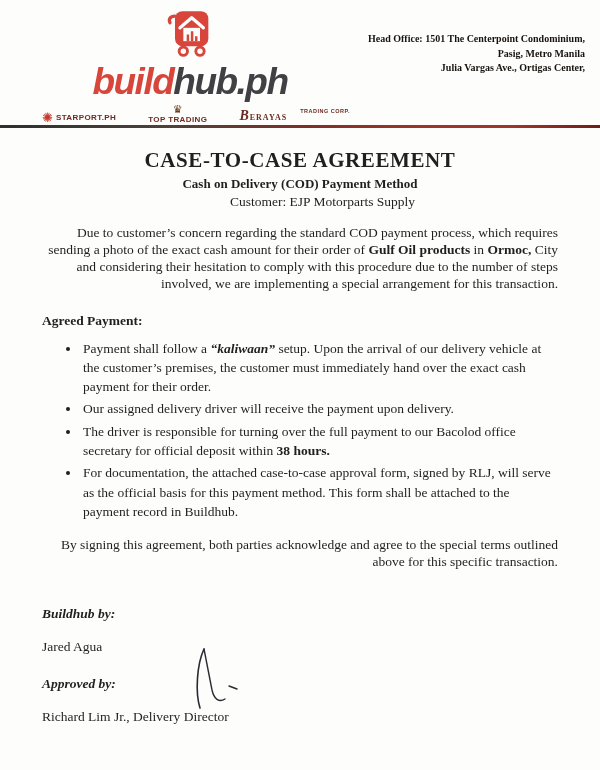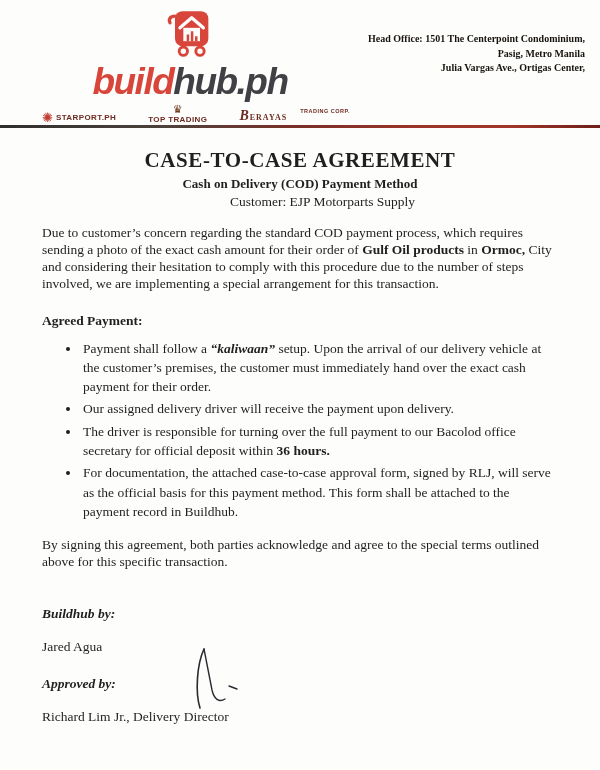--- a/index.html
+++ b/index.html
@@ -44,25 +44,25 @@
     height: 3px; margin-top: 1px;
     background: linear-gradient(90deg, #2f2f2f 0%, #4e423b 28%, #7c3028 50%, #9c342a 70%, #a2352a 85%, #6e1f1a 100%);
   }
   
   .title-block { text-align: center; margin-top: 20px; }
   .doc-title { font-size: 21px; font-weight: bold; letter-spacing: 0.6px; }
   .doc-subtitle { font-size: 13px; font-weight: bold; margin-top: 3px; }
   .doc-customer { font-size: 13.5px; margin-top: 2px; padding-left: 45px; }
   
   .content { padding: 0 42px; font-size: 13.5px; }
-  .intro { line-height: 1.26; }
+  .intro { line-height: 1.26; text-align: right; }
   .section-heading { margin-top: 21px; font-weight: bold; }
   .bullet-list { margin: 10px 0 0 0; padding-left: 39px; line-height: 1.43; }
   .bullet-list li { margin-bottom: 3px; padding-left: 2px; }
-  .closing { margin-top: 15px; line-height: 1.26; }
+  .closing { margin-top: 15px; line-height: 1.26; text-align: right; }
   .seg-bold { font-weight: bold; }
   .seg-bolditalic { font-weight: bold; font-style: italic; }
   
   .prepared { margin-top: 36px; }
   .sig-label { font-weight: bold; font-style: italic; }
   .sig-name { margin-top: 17px; }
   .approved { margin-top: 21px; position: relative; }
   .signature-svg { position: absolute; left: 150px; top: -30px; width: 52px; height: 66px; }
   .signature-svg path { stroke: #2a2a33; fill: none; stroke-linecap: round; }
 </style>
@@ -120,21 +120,21 @@
   </div>
 
   <div class="content">
     <p class="intro"><span class="seg-normal">Due to customer’s concern regarding the standard COD payment process, which requires sending a photo of the exact cash amount for their order of </span><span class="seg-bold">Gulf Oil products</span><span class="seg-normal"> in </span><span class="seg-bold">Ormoc,</span><span class="seg-normal"> City and considering their hesitation to comply with this procedure due to the number of steps involved, we are implementing a special arrangement for this transaction.</span></p>
 
     <div class="section-heading">Agreed Payment:</div>
 
     <ul class="bullet-list">
       <li><span class="seg-normal">Payment shall follow a </span><span class="seg-bolditalic">“kaliwaan”</span><span class="seg-normal"> setup. Upon the arrival of our delivery vehicle at the customer’s premises, the customer must immediately hand over the exact cash payment for their order.</span></li>
       <li><span class="seg-normal">Our assigned delivery driver will receive the payment upon delivery.</span></li>
-      <li><span class="seg-normal">The driver is responsible for turning over the full payment to our Bacolod office secretary for official deposit within </span><span class="seg-bold">36 hours.</span></li>
+      <li><span class="seg-normal">The driver is responsible for turning over the full payment to our Bacolod office secretary for official deposit within </span><span class="seg-bold">38 hours.</span></li>
       <li><span class="seg-normal">For documentation, the attached case-to-case approval form, signed by RLJ, will serve as the official basis for this payment method. This form shall be attached to the payment record in Buildhub.</span></li>
     </ul>
 
     <p class="closing">By signing this agreement, both parties acknowledge and agree to the special terms outlined above for this specific transaction.</p>
 
     <div class="prepared">
       <div class="sig-label">Buildhub by:</div>
       <div class="sig-name">Jared Agua</div>
     </div>
 

